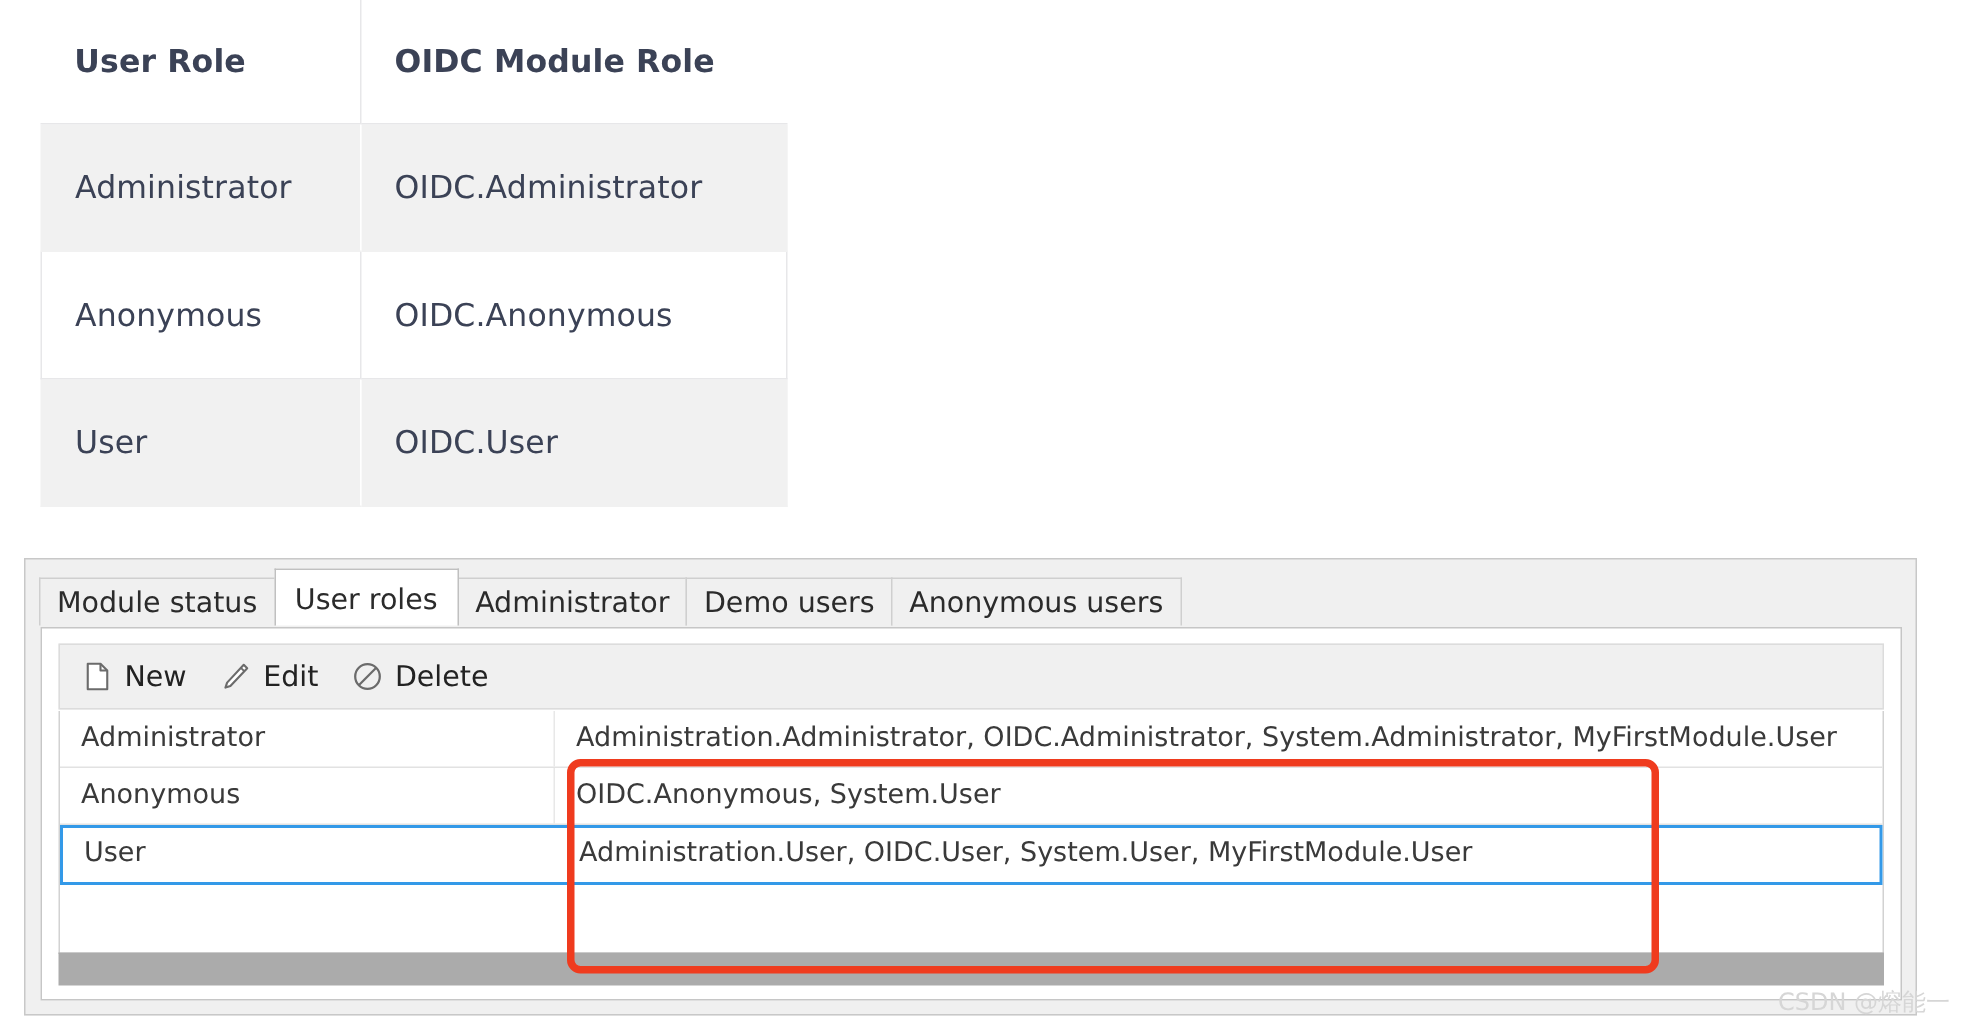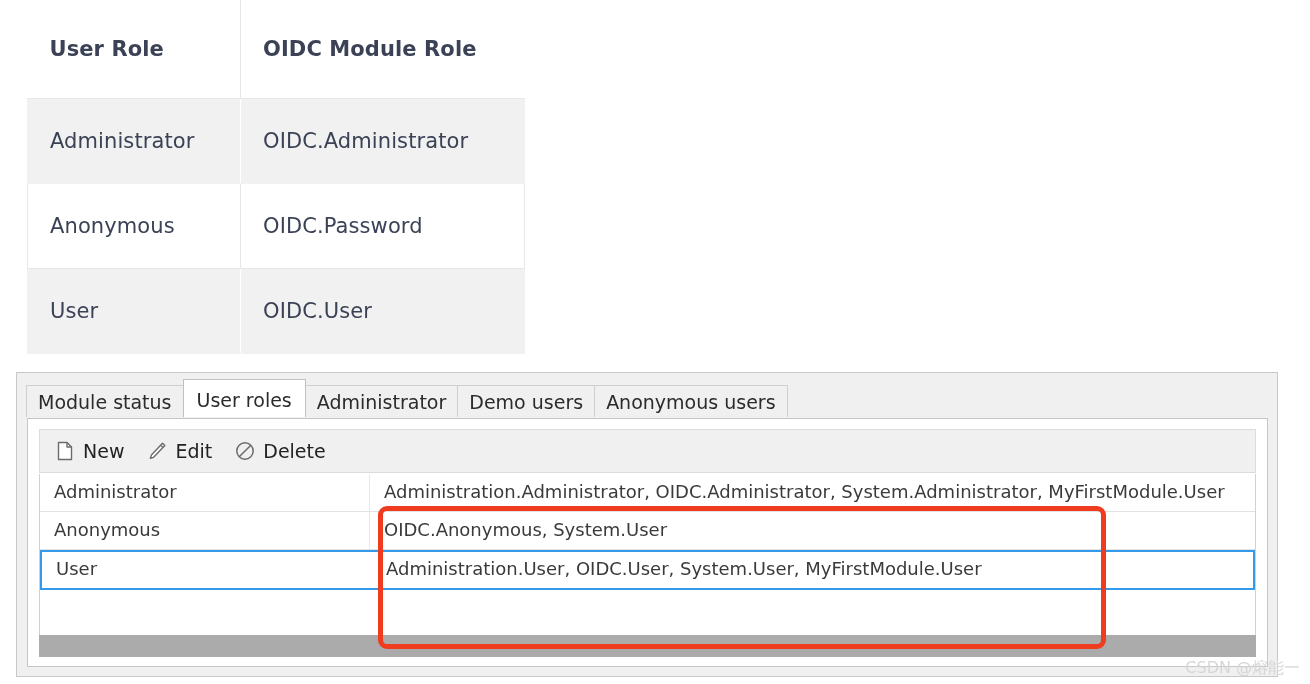--- a/index.html
+++ b/index.html
@@ -35,21 +35,21 @@
     height: 84px;
     vertical-align: middle;
     text-align: left;
     font-weight: normal;
     letter-spacing: .1px;
   }
   #doc-table th {
     font-weight: bold;
     background: #ffffff;
     border-top: none;
-    height: 98px;
+    height: 82px;
   }
   #doc-table tr.odd td { background: #f1f1f1; border-color: #f1f1f1; }
   #doc-table tr.odd td:first-child { border-right-color: #ffffff; }
   #doc-table tr.even td { background: #ffffff; }
   #doc-table th:first-child { border-left: none; }
   #doc-table th:last-child { border-right: none; }
 
   
   #app-panel {
     position: absolute;
@@ -247,21 +247,21 @@
       <th>OIDC Module Role</th>
     </tr>
   </thead>
   <tbody>
     <tr class="odd">
       <td>Administrator</td>
       <td>OIDC.Administrator</td>
     </tr>
     <tr class="even">
       <td>Anonymous</td>
-      <td>OIDC.Password</td>
+      <td>OIDC.Anonymous</td>
     </tr>
     <tr class="odd">
       <td>User</td>
       <td>OIDC.User</td>
     </tr>
   </tbody>
 </table>
 
 <div id="app-panel">
 

